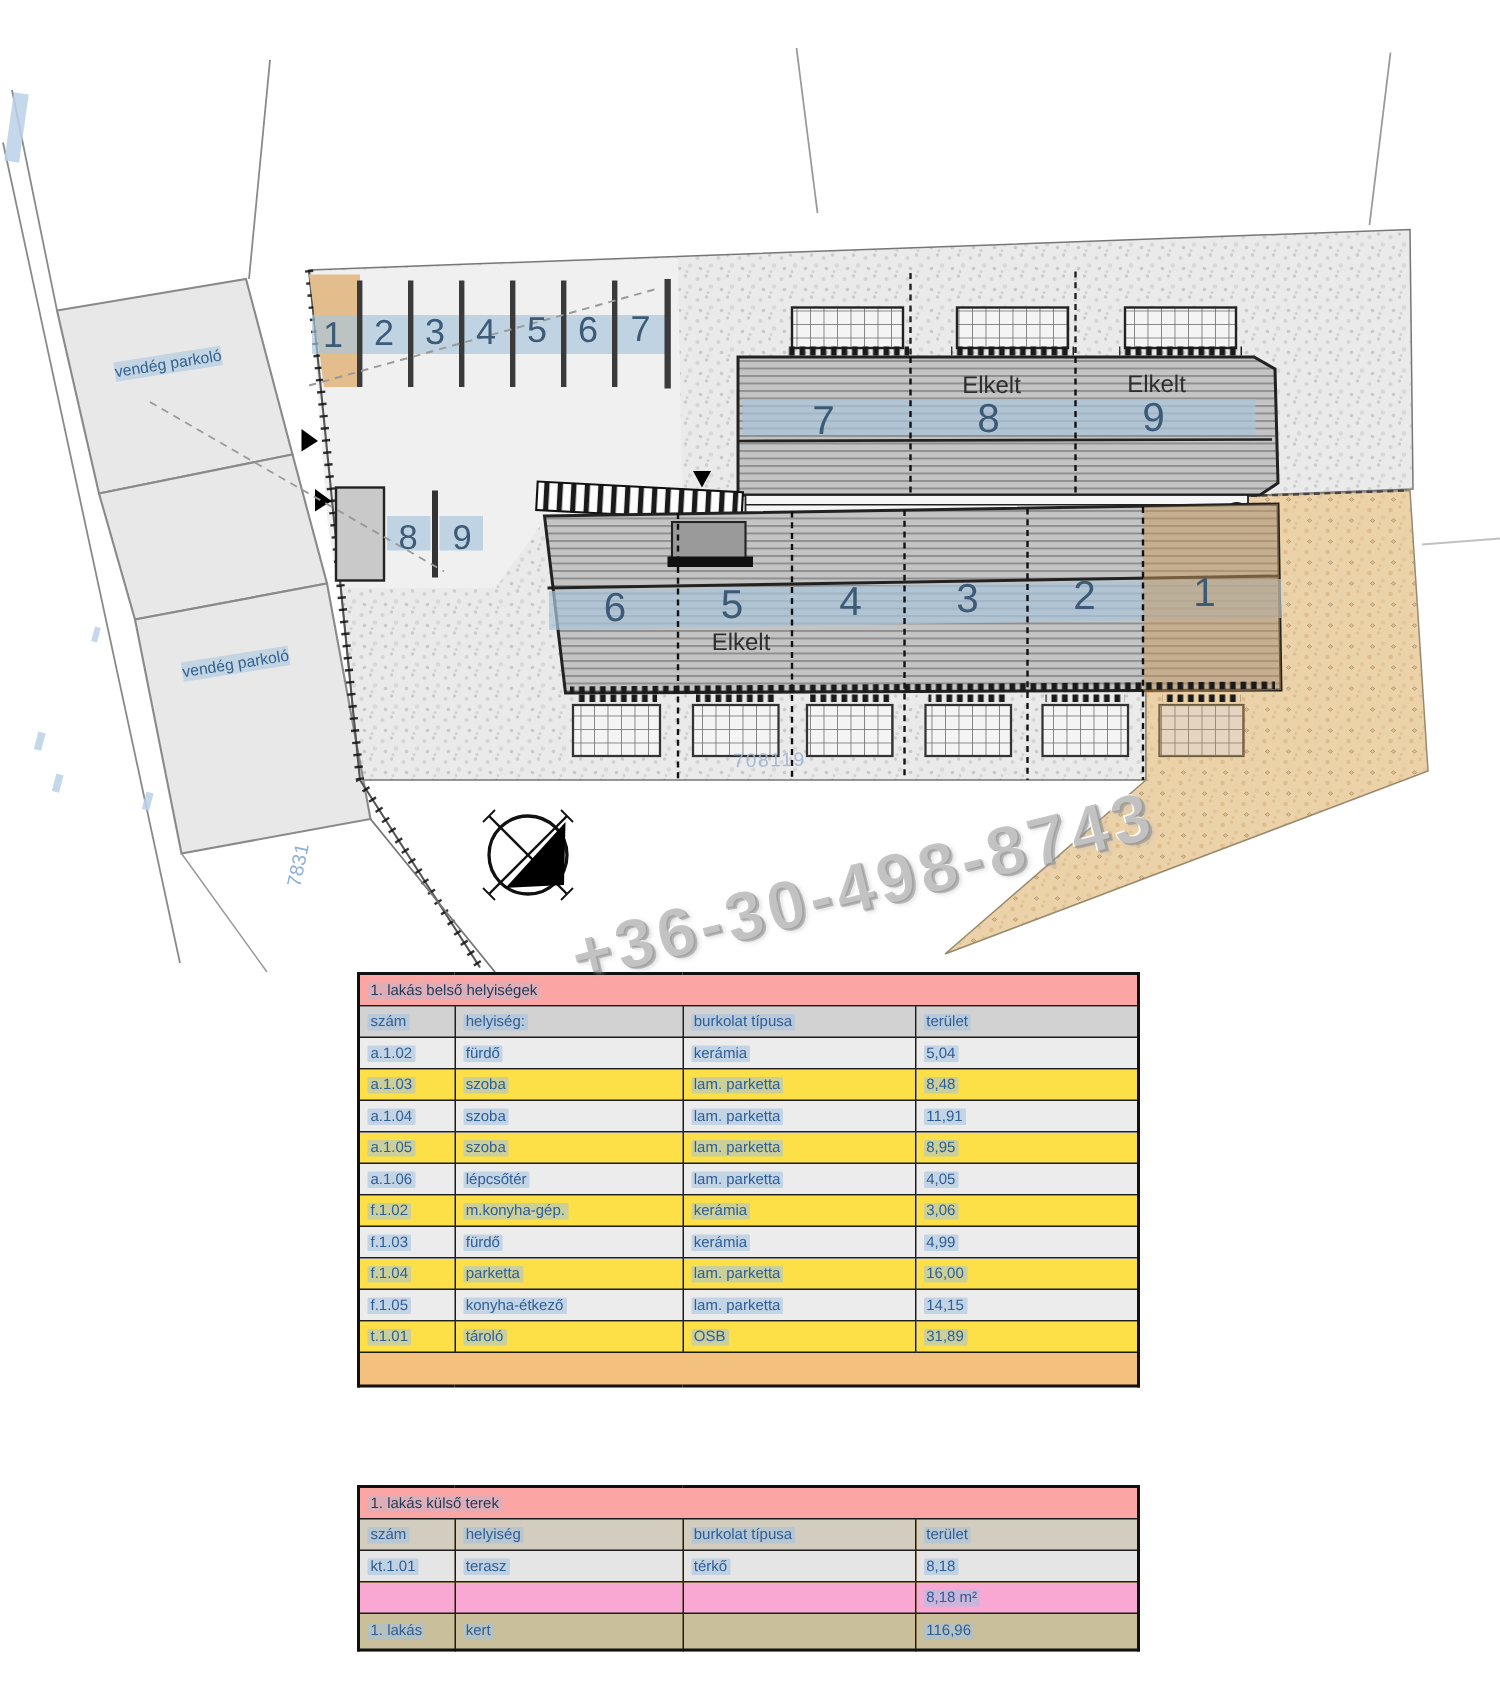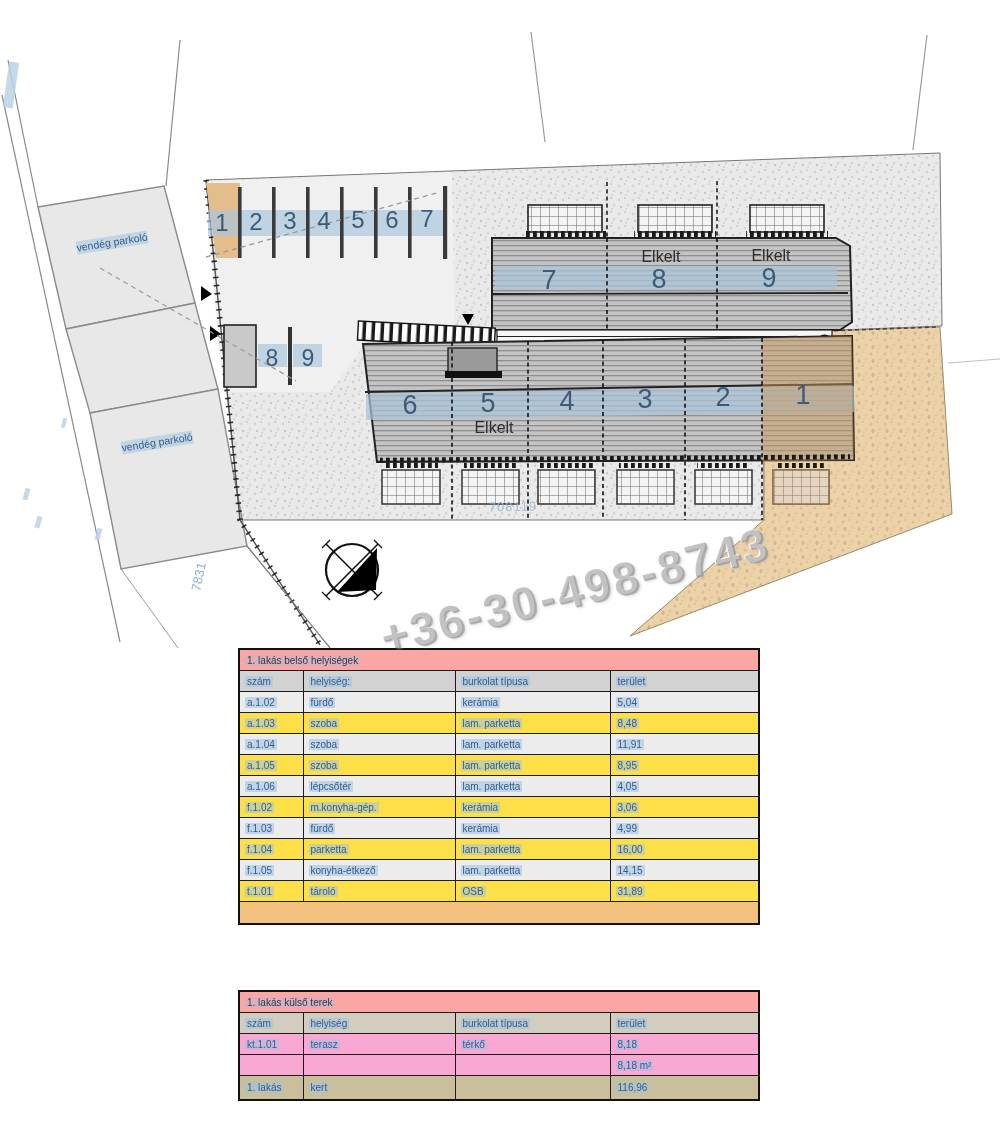--- a/index.html
+++ b/index.html
@@ -28,21 +28,21 @@
   .plan-table{border:2.5px solid #111;}
   .title-row td{background:#fca5a5;color:#1f3a57;}
   .head-row td{background:#d2d2d2;}
   #table2 .head-row td{background:#d3cdbf;}
   .plan-table td.num, .plan-table .head-row td:last-child{text-align:left;}
   .hl{background:rgba(163,193,222,0.55);padding:0 2px;border-radius:1px;}
   .title-row .hl{background:rgba(163,193,222,0.35);}
   tr.l td{background:#ececec;}
   tr.d td{background:#fde047;}
   tr.foot td{background:#f4c07e;height:15px;}
-  #table2 tr.row-blue td{background:#f9a8d4;}
+  #table2 tr.row-blue td{background:#e5e5e5;}
   #table2 tr.row-orange td{background:#f9a8d4;}
   #table2 tr.row-olive td{background:#c9c09b;height:17px;}
 </style>
 </head>
 <body>
 
 <div id="page">
 
 <svg width="1000" height="648" viewBox="0 0 1000 648" style="position:absolute;left:0;top:0;z-index:1;">
   <defs>

